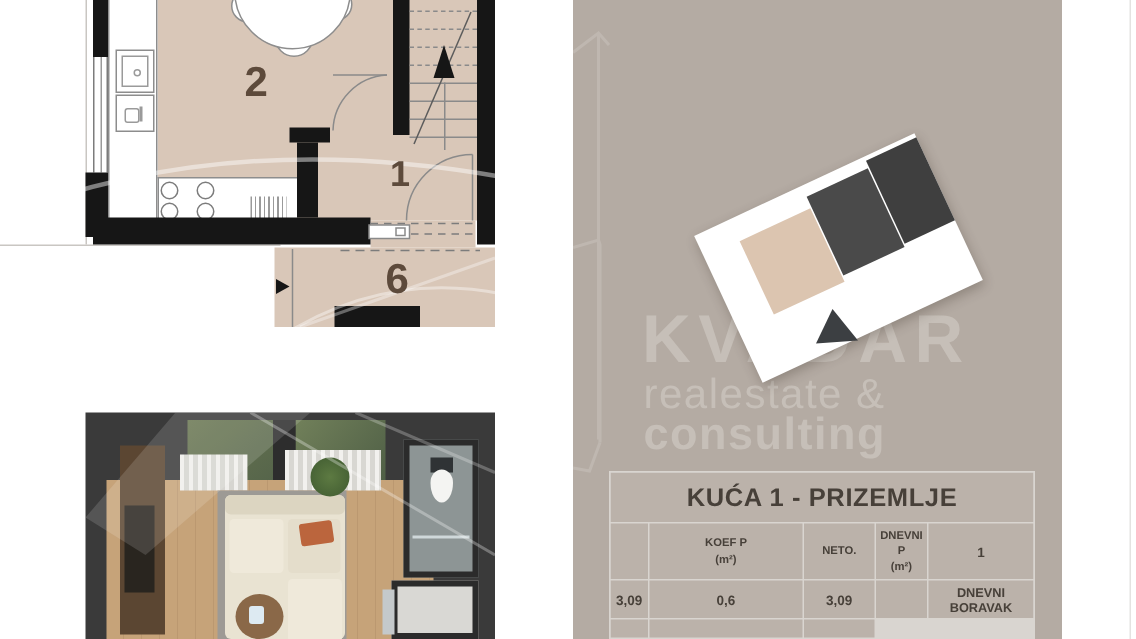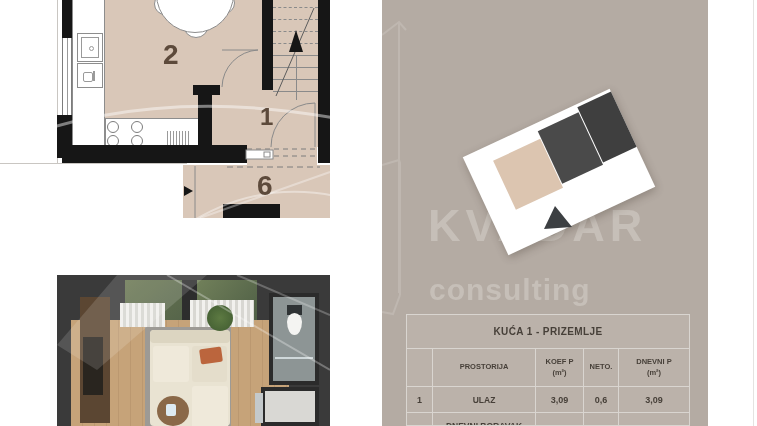--- a/index.html
+++ b/index.html
@@ -24,21 +24,21 @@
   .wm{position:absolute;color:#c6bfb8;line-height:1;white-space:nowrap;}
   #sitecard{position:absolute;left:96px;top:118px;width:162px;height:108px;background:#ffffff;
             transform:rotate(-25deg);box-shadow:0 3px 8px rgba(60,50,40,.30);overflow:hidden;}
   
   #ktable{position:absolute;left:24px;top:314px;width:284px;height:112px;overflow:hidden;
           box-sizing:border-box;border:1px solid #d9d5d0;background:#d9d5d0;
           display:grid;grid-template-columns:25px 102px 47px 34px 70px;
           grid-template-rows:33px 37px 25px 25px;grid-gap:1px;}
   .tcell{background:#bbb2aa;color:#474039;display:flex;flex-direction:column;
          align-items:center;justify-content:center;text-align:center;}
-  .ttitle{grid-column:1 / -1;font-size:10px;font-weight:bold;letter-spacing:.4px;}
+  .ttitle{grid-column:1 / -1;font-size:17px;font-weight:bold;letter-spacing:.4px;}
   .thead{font-size:7.5px;font-weight:bold;line-height:1.35;}
   .tval{font-size:9px;font-weight:bold;}
   .troom{font-size:8.5px;font-weight:bold;}
 </style>
 </head>
 <body>
 
 <div id="root">
 
   <div class="abs" id="floorplan" style="left:0;top:0;width:380px;height:230px;">
@@ -161,48 +161,47 @@
       <g stroke="#c2bbb4" stroke-width="2" fill="none" opacity="0.8">
         <polyline points="0,35 17,22 24,30"></polyline>
         <line x1="17" y1="22" x2="17" y2="160"></line>
         <polyline points="0,165 17,160 18,163 18,295"></polyline>
         <line x1="17" y1="160" x2="17" y2="293"></line>
         <polyline points="0,312 11,314 18,295"></polyline>
       </g>
     </svg>
 
     <div class="wm" style="left:46px;top:203px;font-size:45px;font-weight:bold;letter-spacing:5px;">KVADAR</div>
+    <div class="wm" style="left:47px;top:249px;font-size:28px;letter-spacing:1px;">realestate &amp;</div>
     <div class="wm" style="left:47px;top:275px;font-size:30px;font-weight:bold;letter-spacing:1px;">consulting</div>
 
     <div id="sitecard">
       <div class="abs" style="left:26px;top:16px;width:52px;height:54px;background:#dcc5b0;"></div>
       <div class="abs" style="left:79px;top:8px;width:45px;height:58px;background:#4a4a4a;"></div>
       <div class="abs" style="left:125px;top:3px;width:46px;height:61px;background:#3f3f3f;"></div>
     </div>
     <svg class="abs" width="34" height="30" style="left:160px;top:203px;">
       <polygon points="13,3 2,26 30,24" fill="#3c3f42"></polygon>
     </svg>
 
     <div id="ktable">
       <div class="tcell ttitle">KUĆA 1 - PRIZEMLJE</div>
 
       <div class="tcell thead"></div>
-      <div class="tcell thead">PROSTORIJA</div>
       <div class="tcell thead">
         <span>KOEF P</span>
         <span>(m²)</span>
       </div>
       <div class="tcell thead">NETO.</div>
       <div class="tcell thead">
         <span>DNEVNI P</span>
         <span>(m²)</span>
       </div>
 
       <div class="tcell tval">1</div>
-      <div class="tcell troom">ULAZ</div>
       <div class="tcell tval">3,09</div>
       <div class="tcell tval">0,6</div>
       <div class="tcell tval">3,09</div>
 
       <div class="tcell tval"></div>
       <div class="tcell troom">DNEVNI BORAVAK</div>
       <div class="tcell tval"></div>
       <div class="tcell tval"></div>
       <div class="tcell tval"></div>
     </div>

